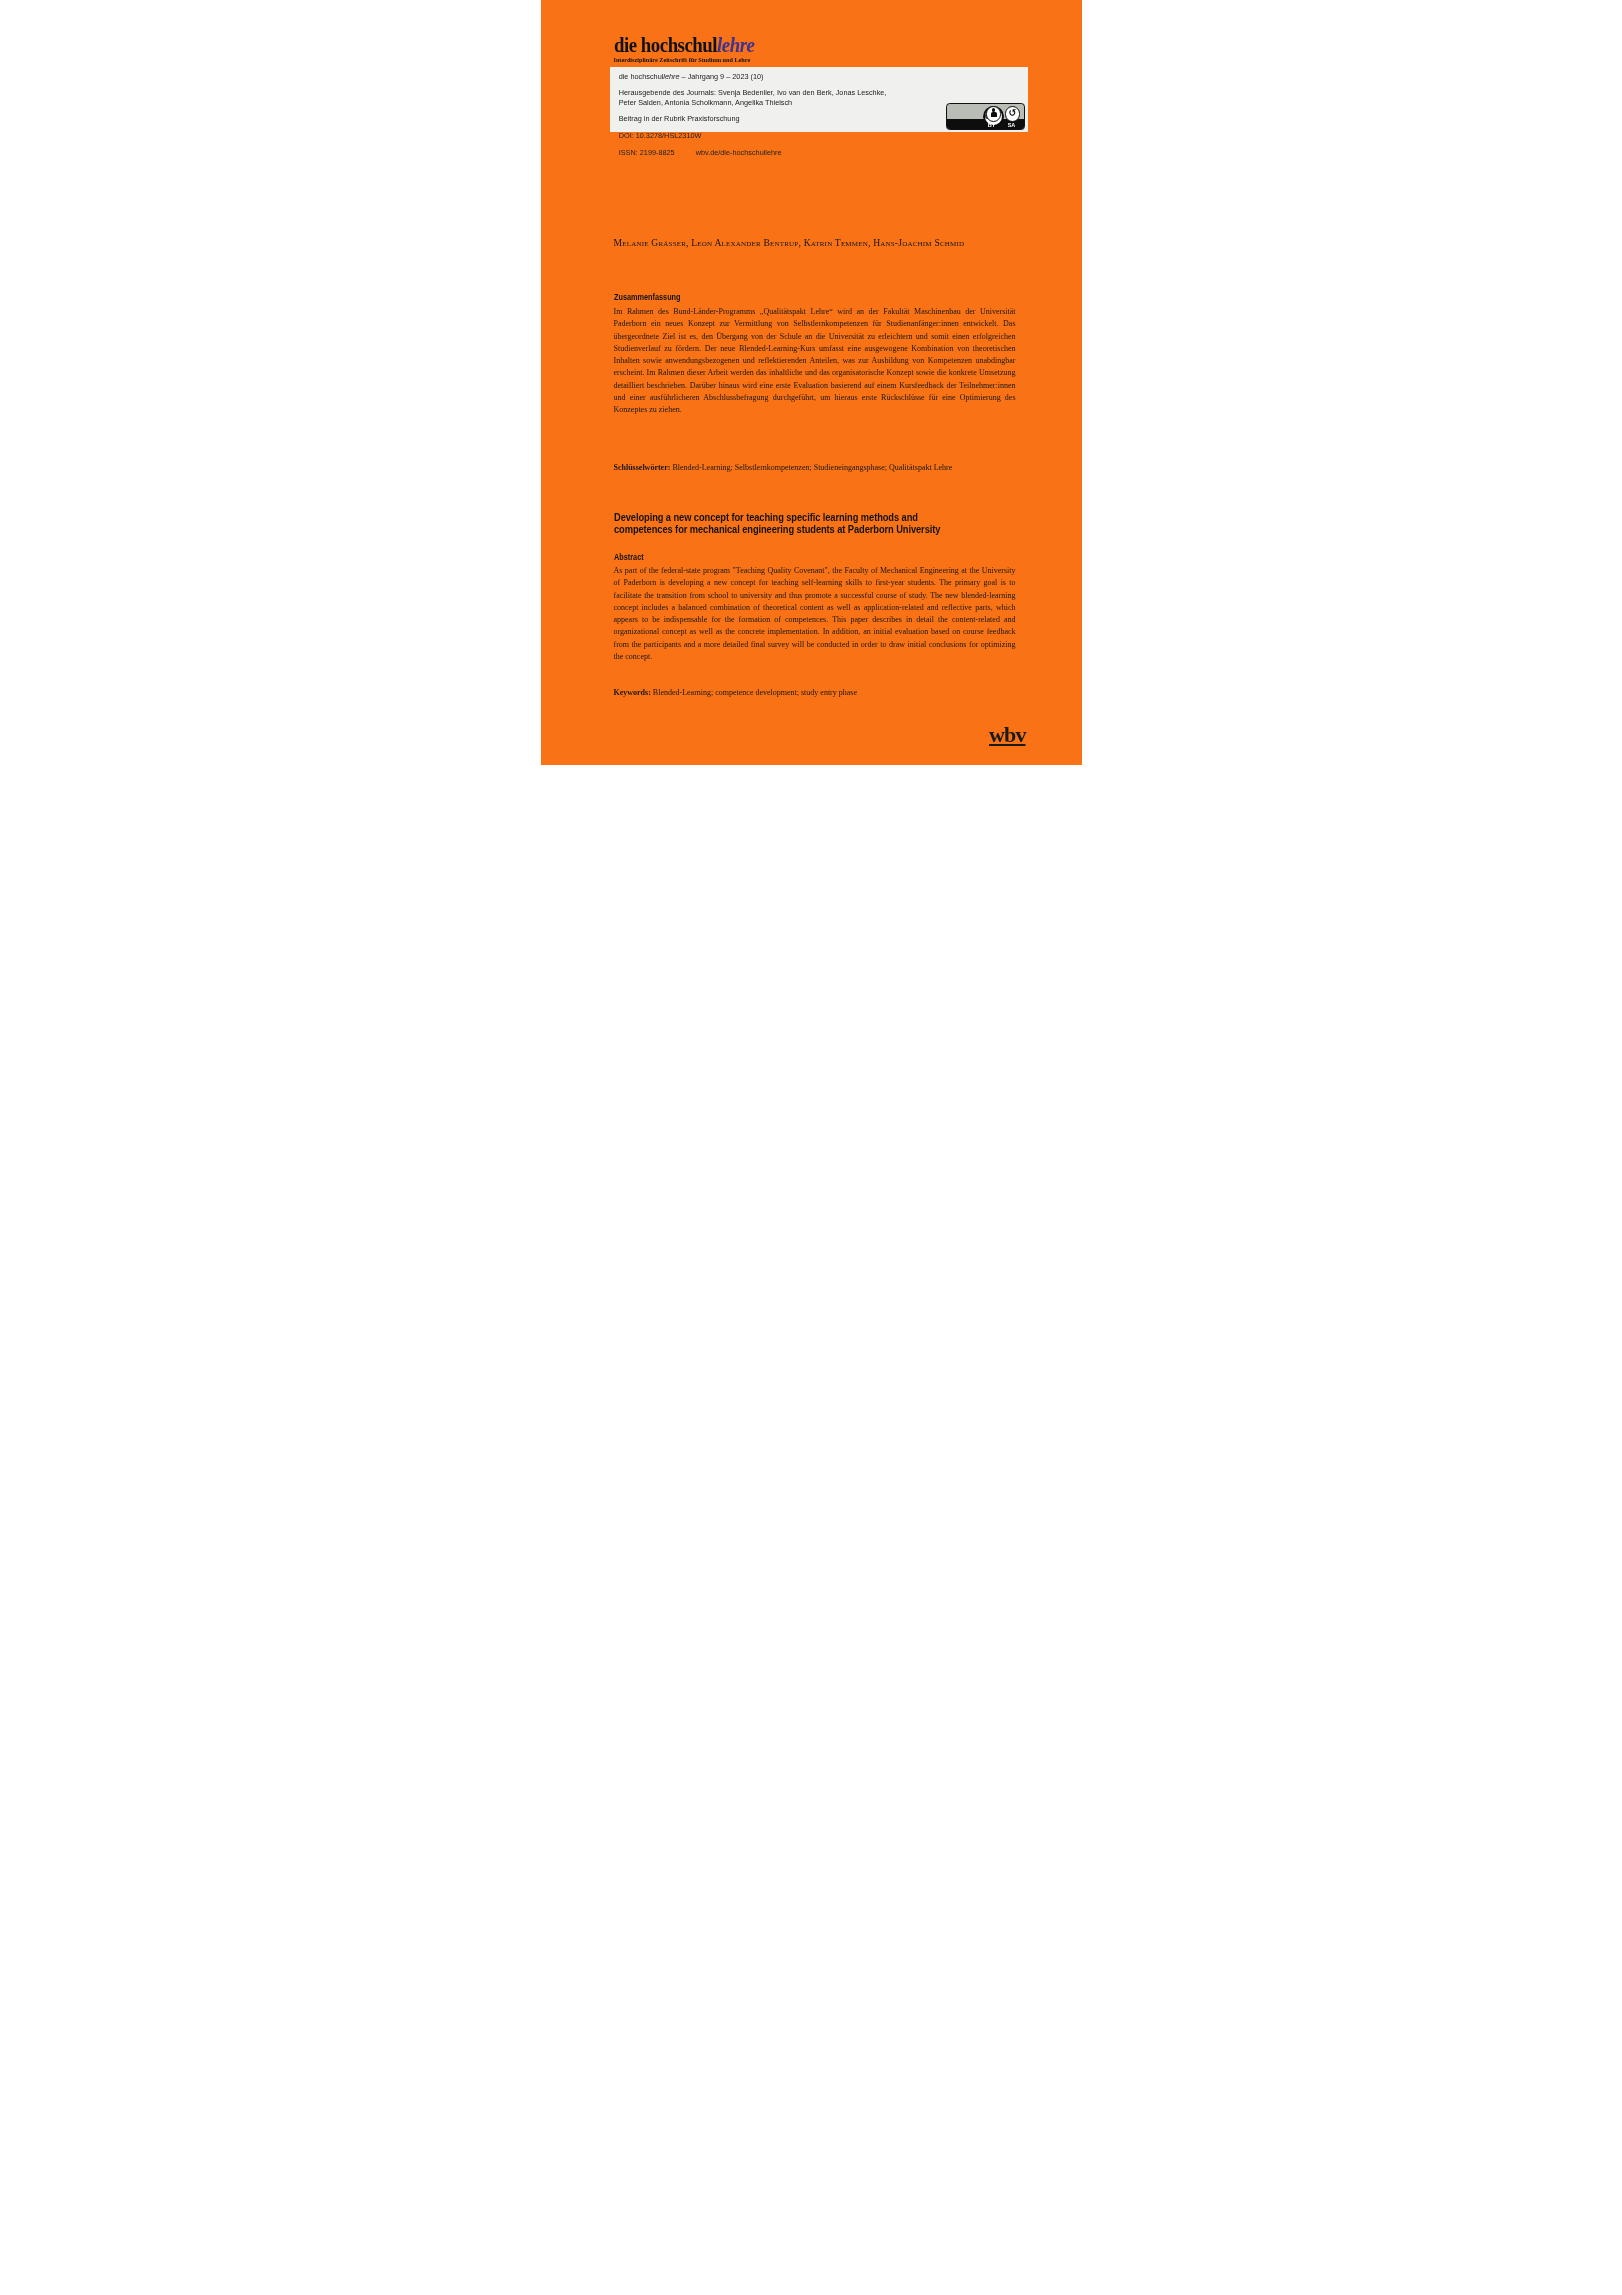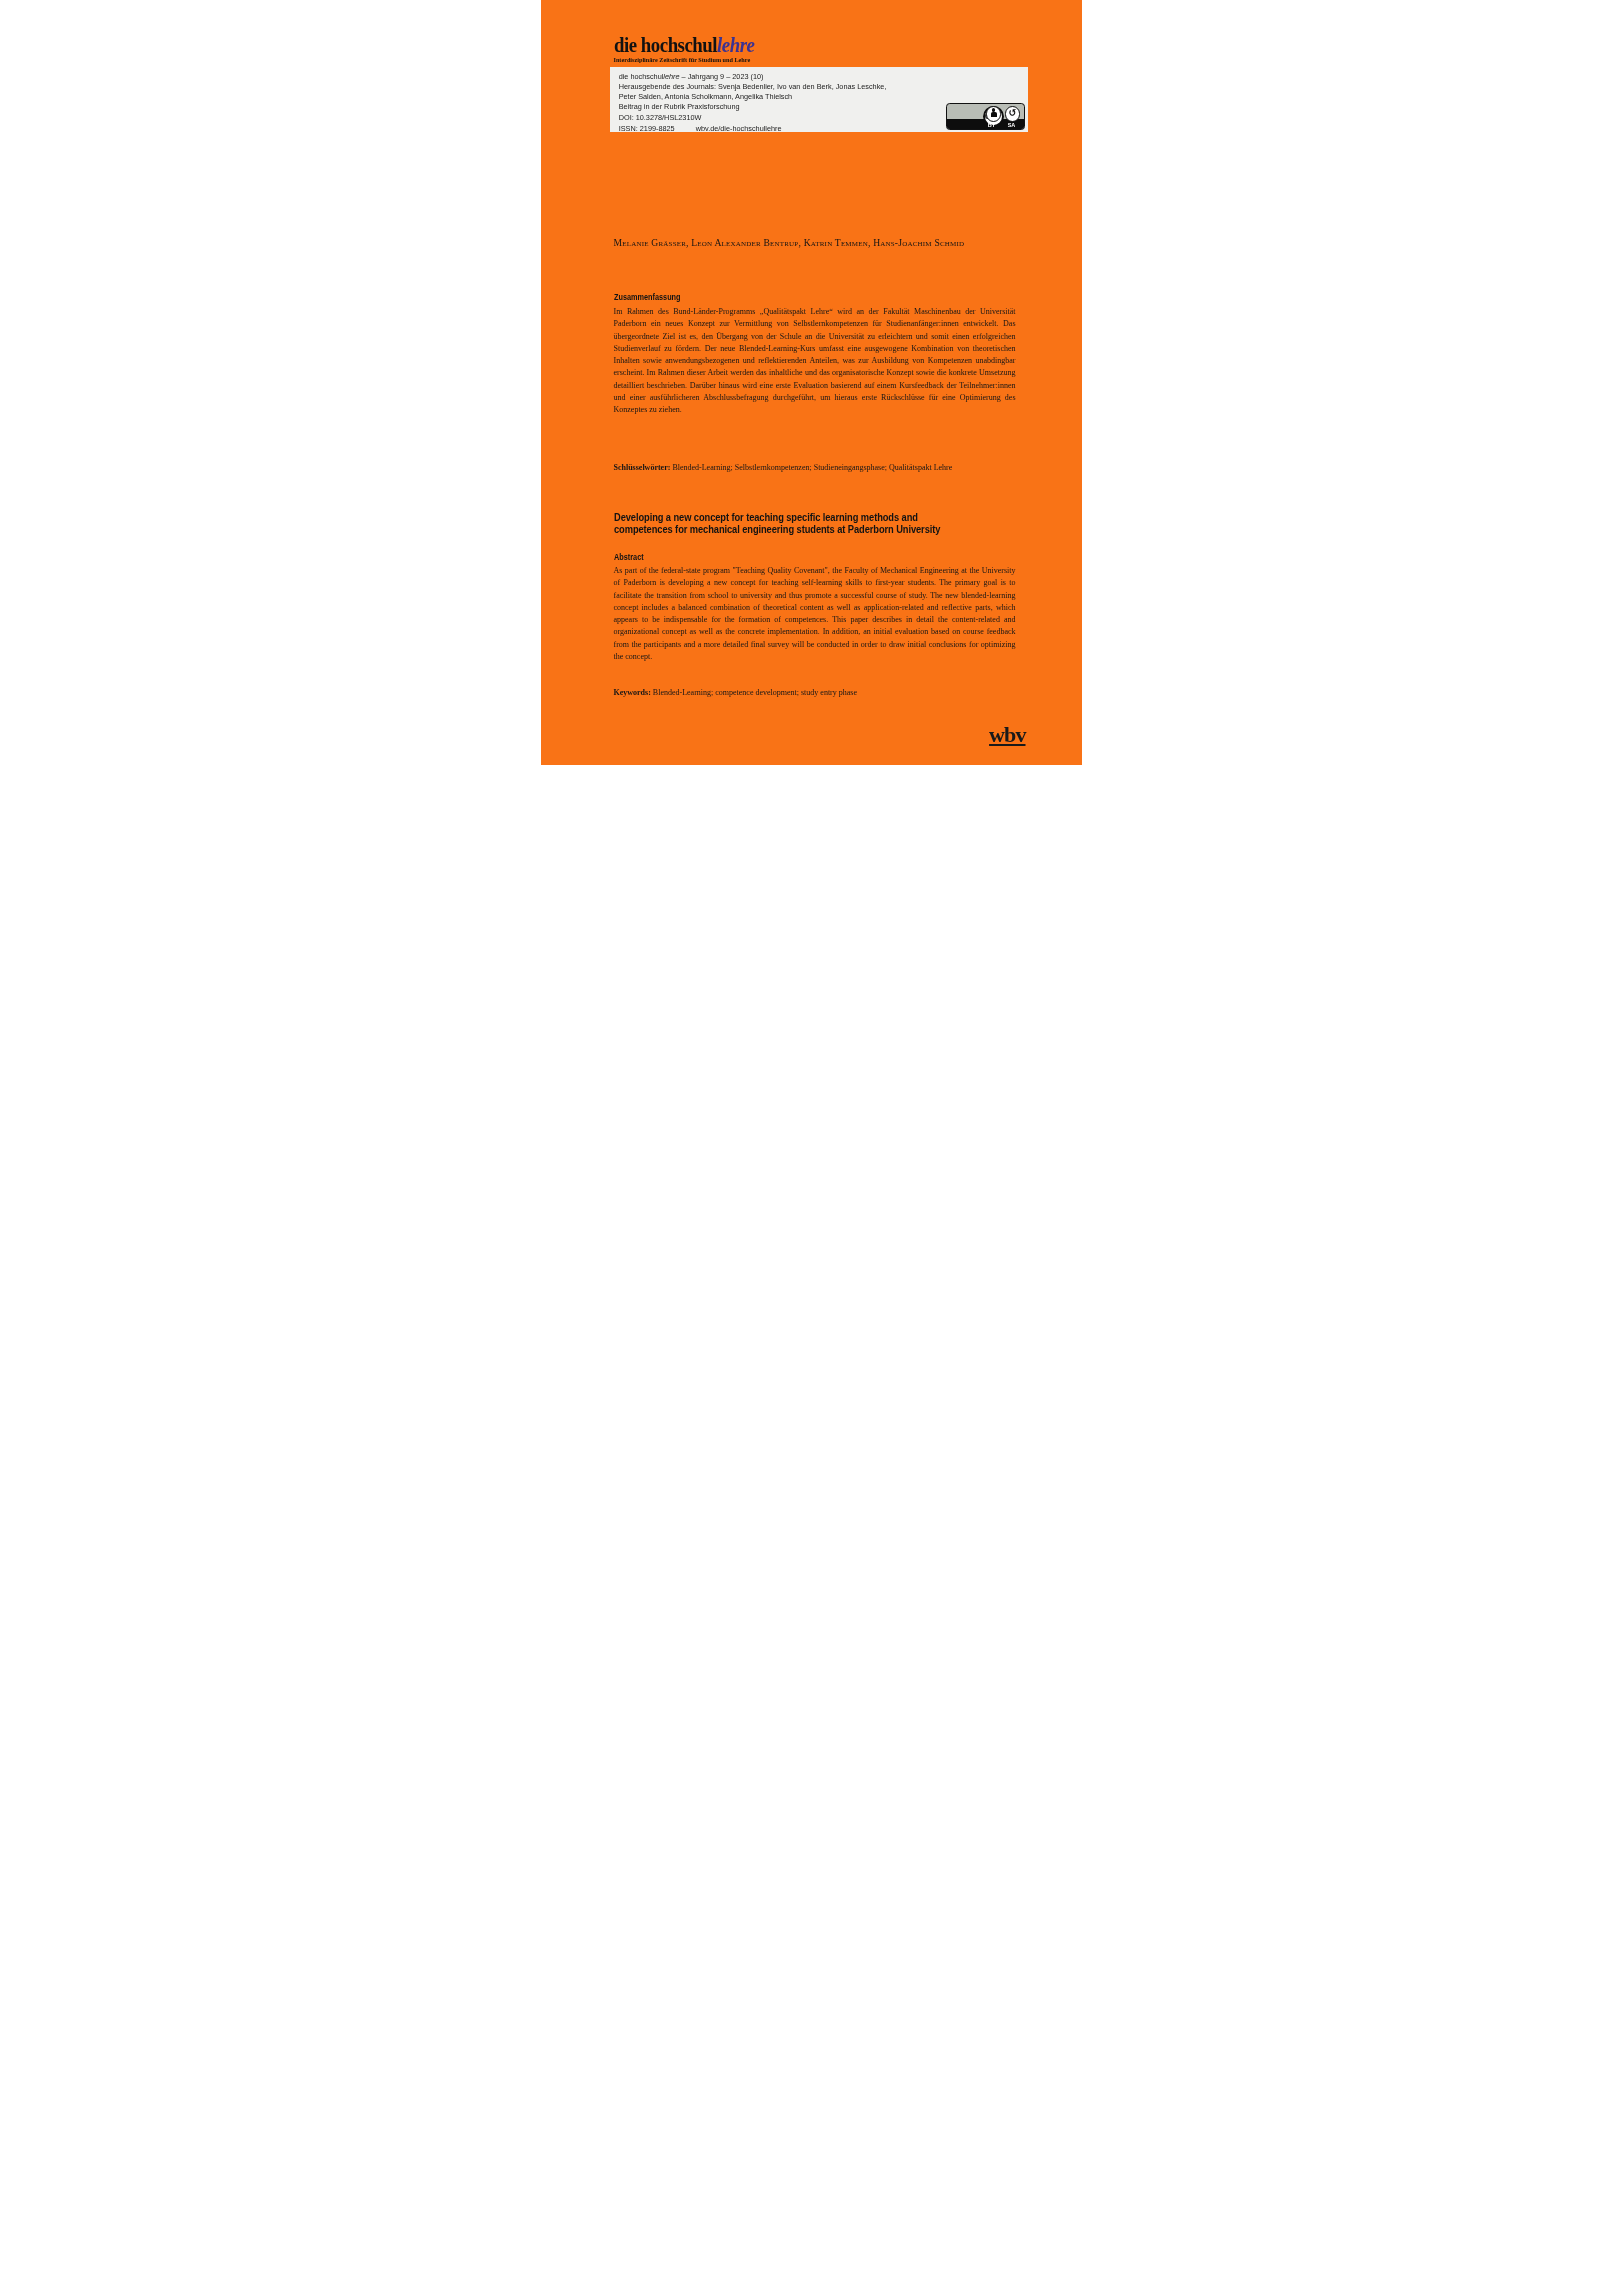--- a/index.html
+++ b/index.html
@@ -29,21 +29,21 @@
 
   
   .info-box{
     position:absolute;left:69px;top:67px;width:418px;height:65px;
     background:#f0f0ee;box-sizing:border-box;
     padding:4.6px 9.2px 5.5px 9.2px;
     font-family:"Liberation Sans",sans-serif;
     font-size:7.3px;color:#222222;
   }
   .ib-row{line-height:9.6px;}
-  .ib-gap{margin-top:1px;}
+  .ib-gap{margin-top:7px;}
   .ib-italic{font-style:italic;}
   .ib-issn-url{margin-left:19px;}
 
   
   .cc-badge{
     position:absolute;right:2.8px;bottom:1.8px;width:79px;height:27.5px;
     border:1.4px solid #111111;border-radius:3.7px;background:#b9bdb6;
     box-sizing:border-box;overflow:hidden;
   }
   .cc-black{position:absolute;left:0;right:0;bottom:0;height:10px;background:#0d0d0d;}

